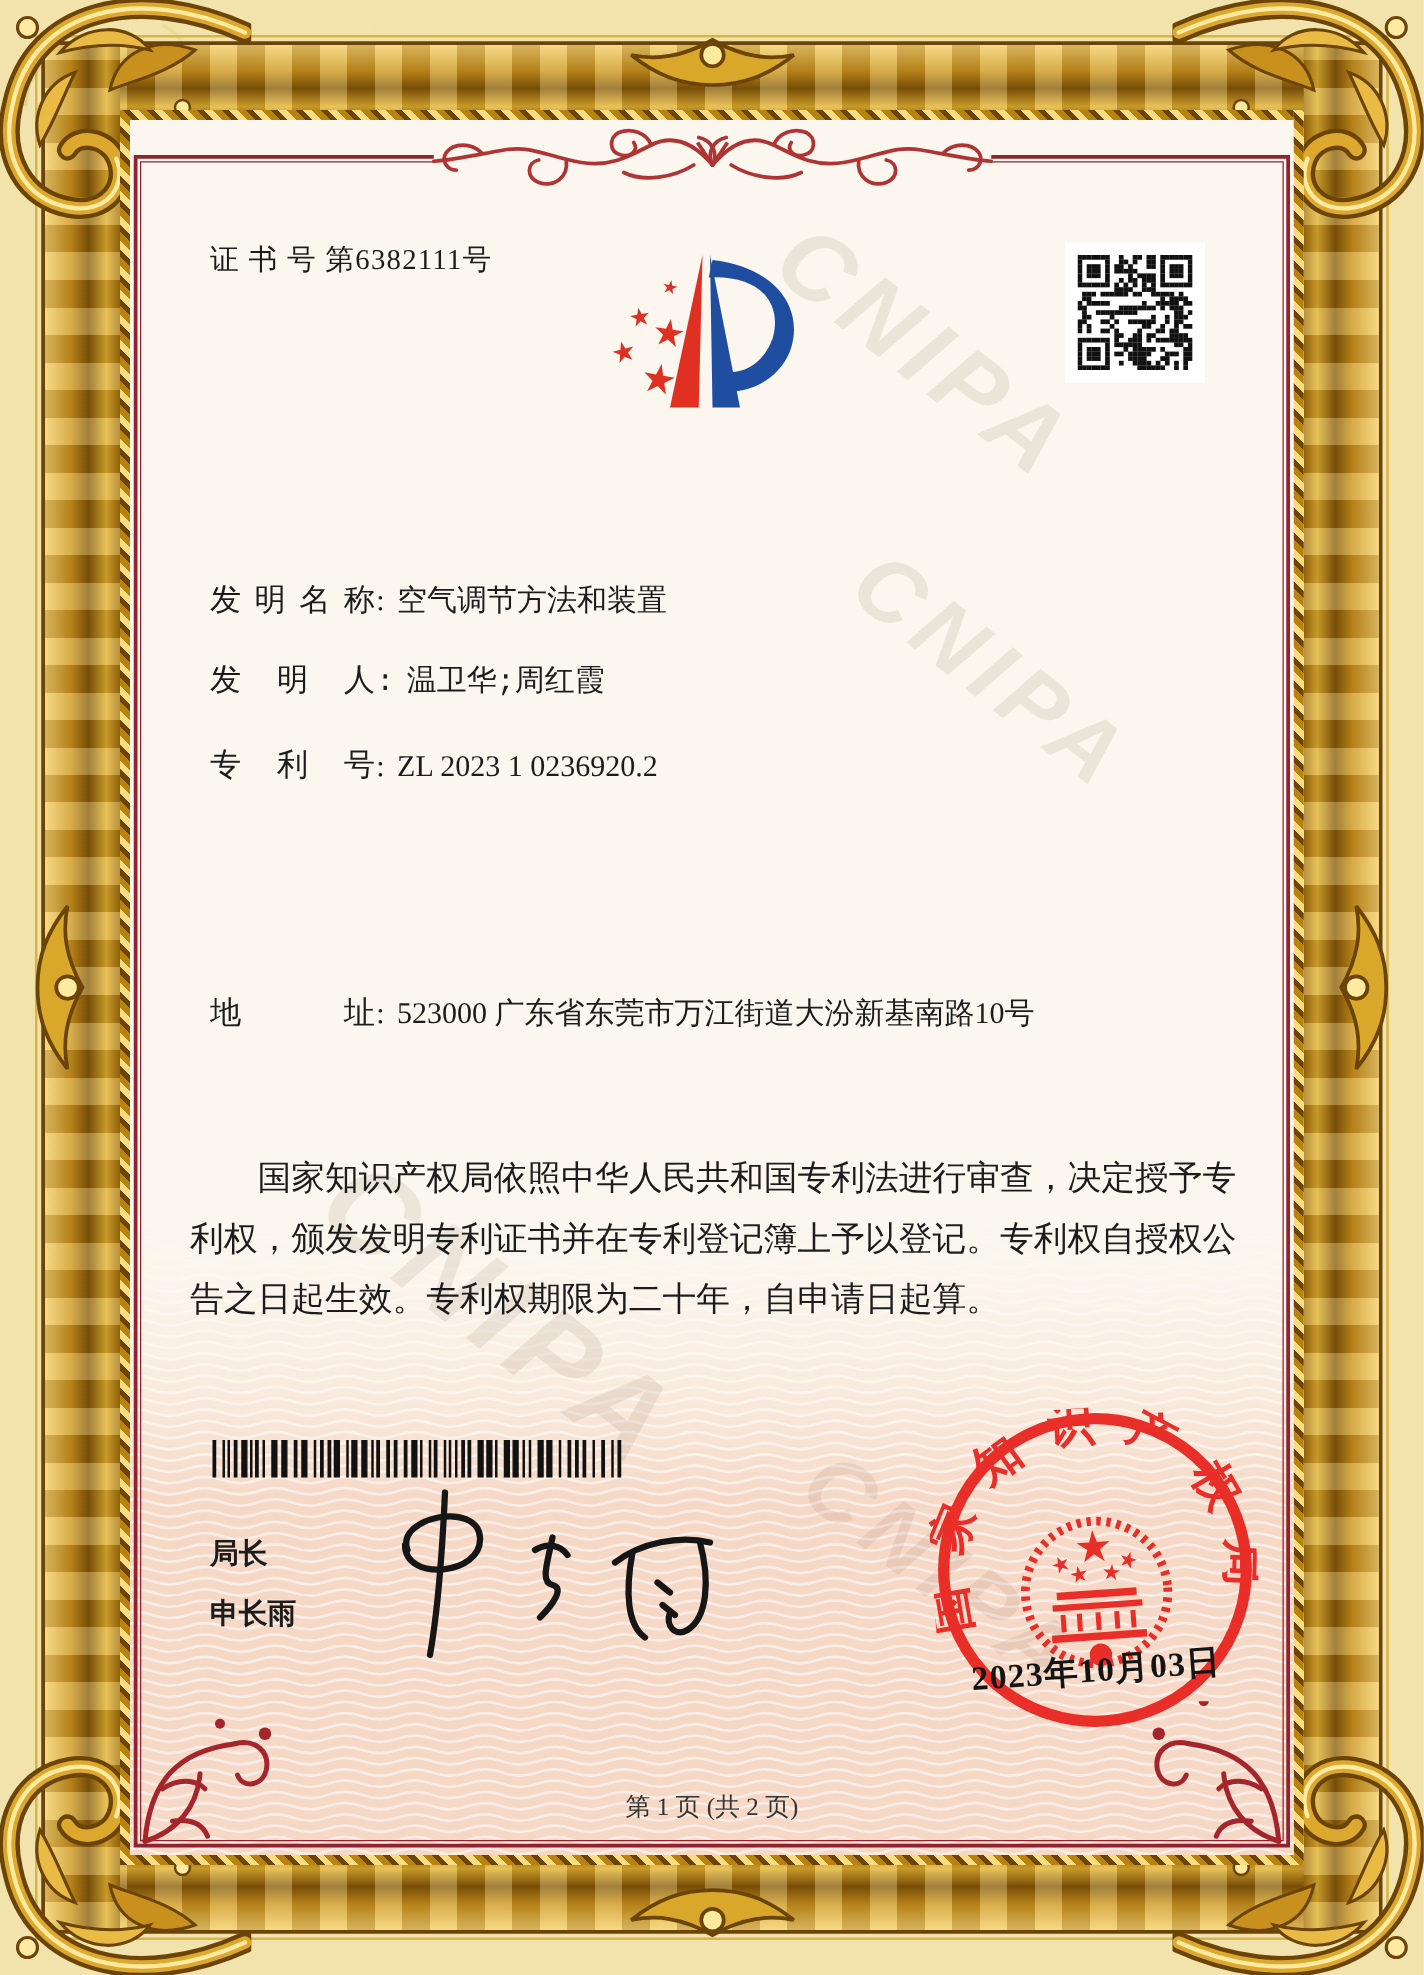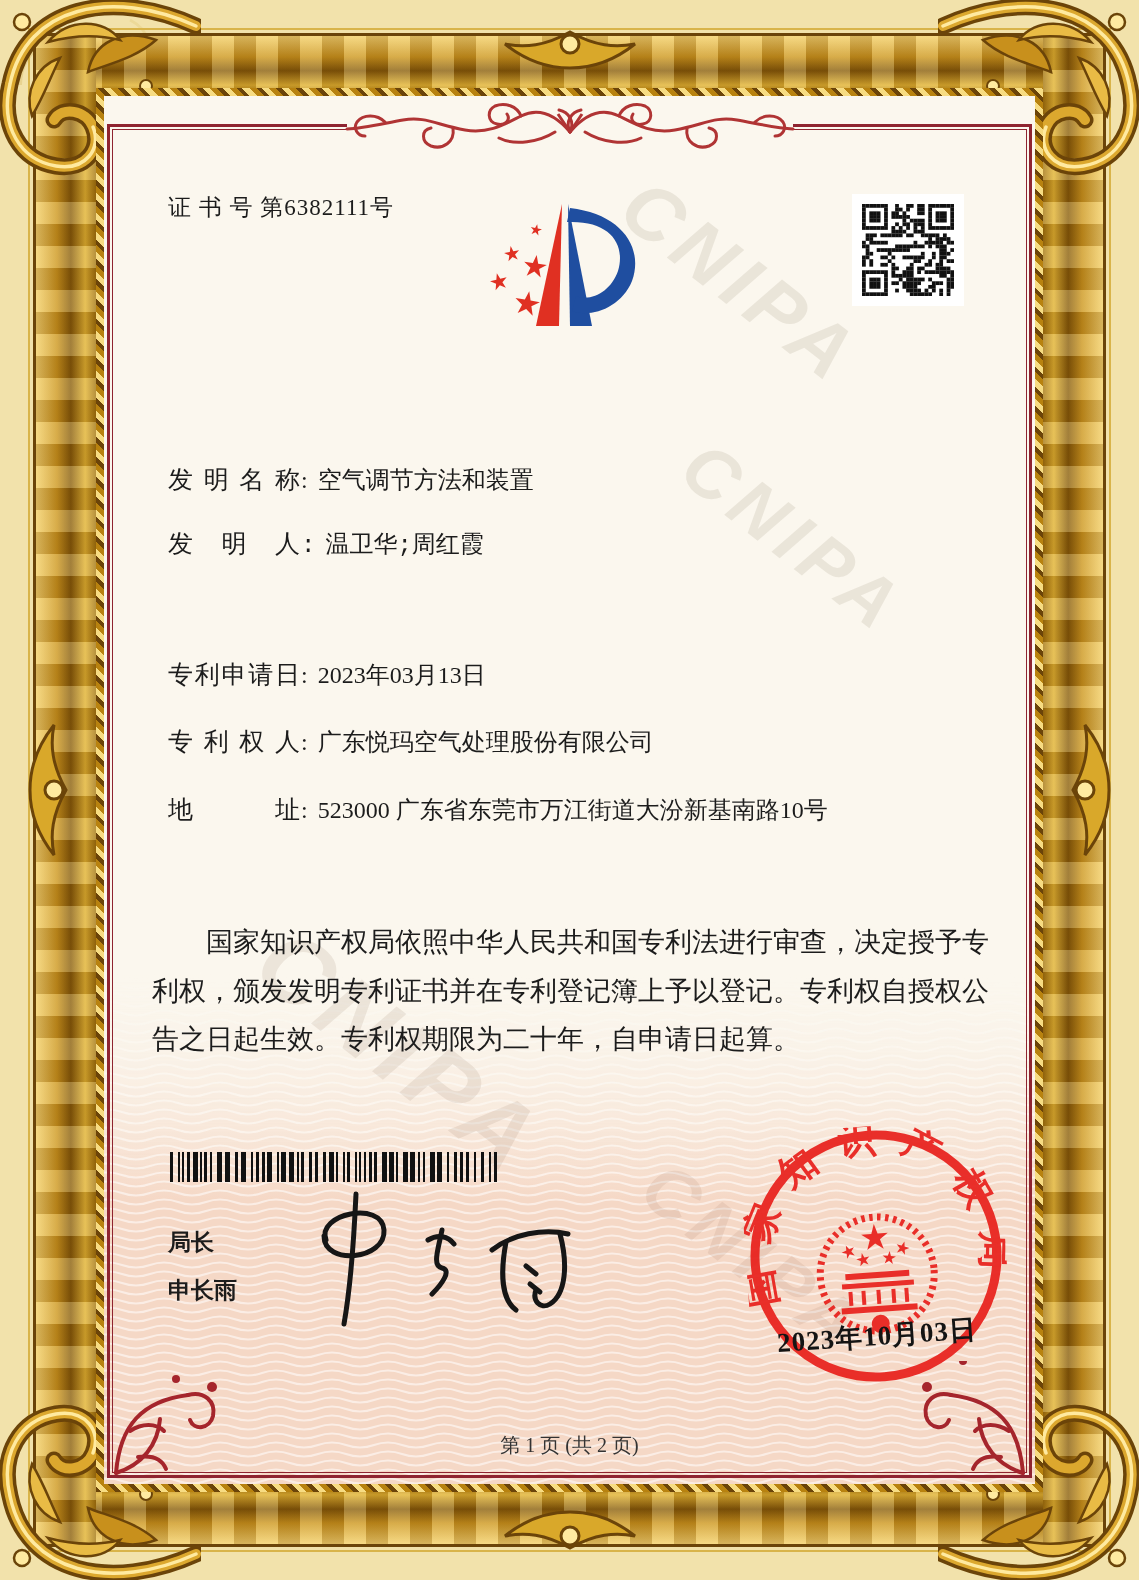--- a/index.html
+++ b/index.html
@@ -615,25 +615,22 @@
           </svg>
       </div>
 
 
       <div class="frow r1">
         <span class="flabel">发明名称</span><span class="fcolon">:</span><span class="fvalue">空气调节方法和装置</span>
       </div>
       <div class="frow r2">
         <span class="flabel">发明人</span><span class="fcolon">:</span><span class="fvalue">温卫华;周红霞</span>
       </div>
-      <div class="frow r4">
-        <span class="flabel">专利申请日</span><span class="fcolon">:</span><span class="fvalue">2023年03月13日</span>
-      </div>
-      <div class="frow r5">
-        <span class="flabel">专利权人</span><span class="fcolon">:</span><span class="fvalue">广东悦玛空气处理股份有限公司</span>
+      <div class="frow r3">
+        <span class="flabel">专利号</span><span class="fcolon">:</span><span class="fvalue">ZL 2023 1 0236920.2</span>
       </div>
       <div class="frow r6">
         <span class="flabel">地址</span><span class="fcolon">:</span><span class="fvalue">523000 广东省东莞市万江街道大汾新基南路10号</span>
       </div>
 
       <div class="paras">
         <p>国家知识产权局依照中华人民共和国专利法进行审查，决定授予专利权，颁发发明专利证书并在专利登记簿上予以登记。专利权自授权公告之日起生效。专利权期限为二十年，自申请日起算。</p>
       </div>
 
       <div class="barcode" id="barcode">

